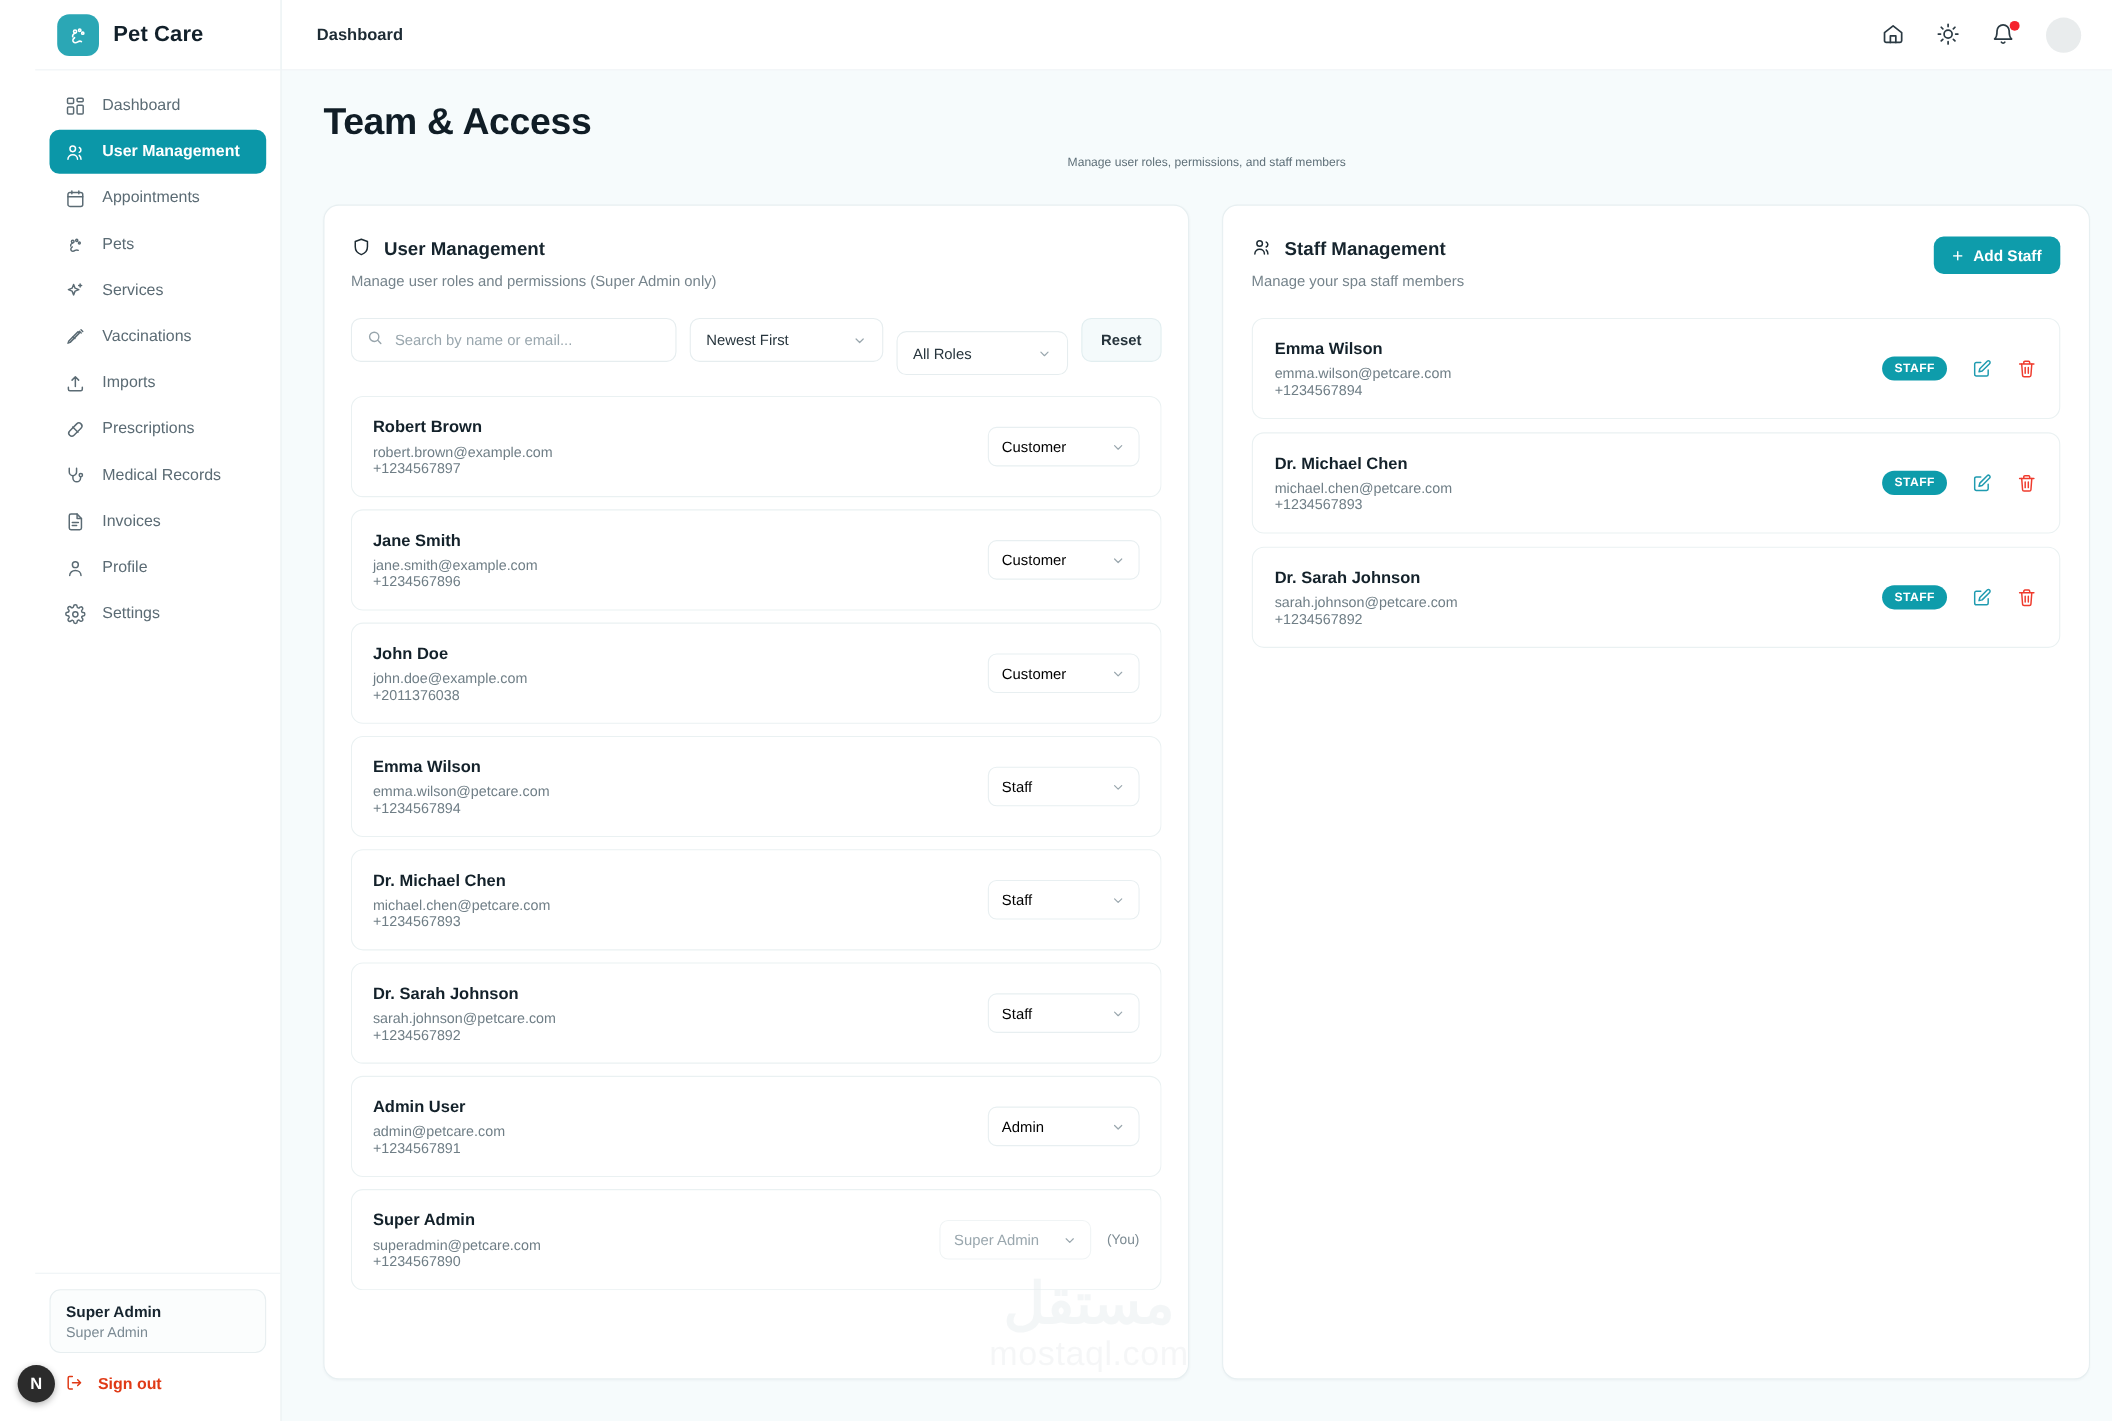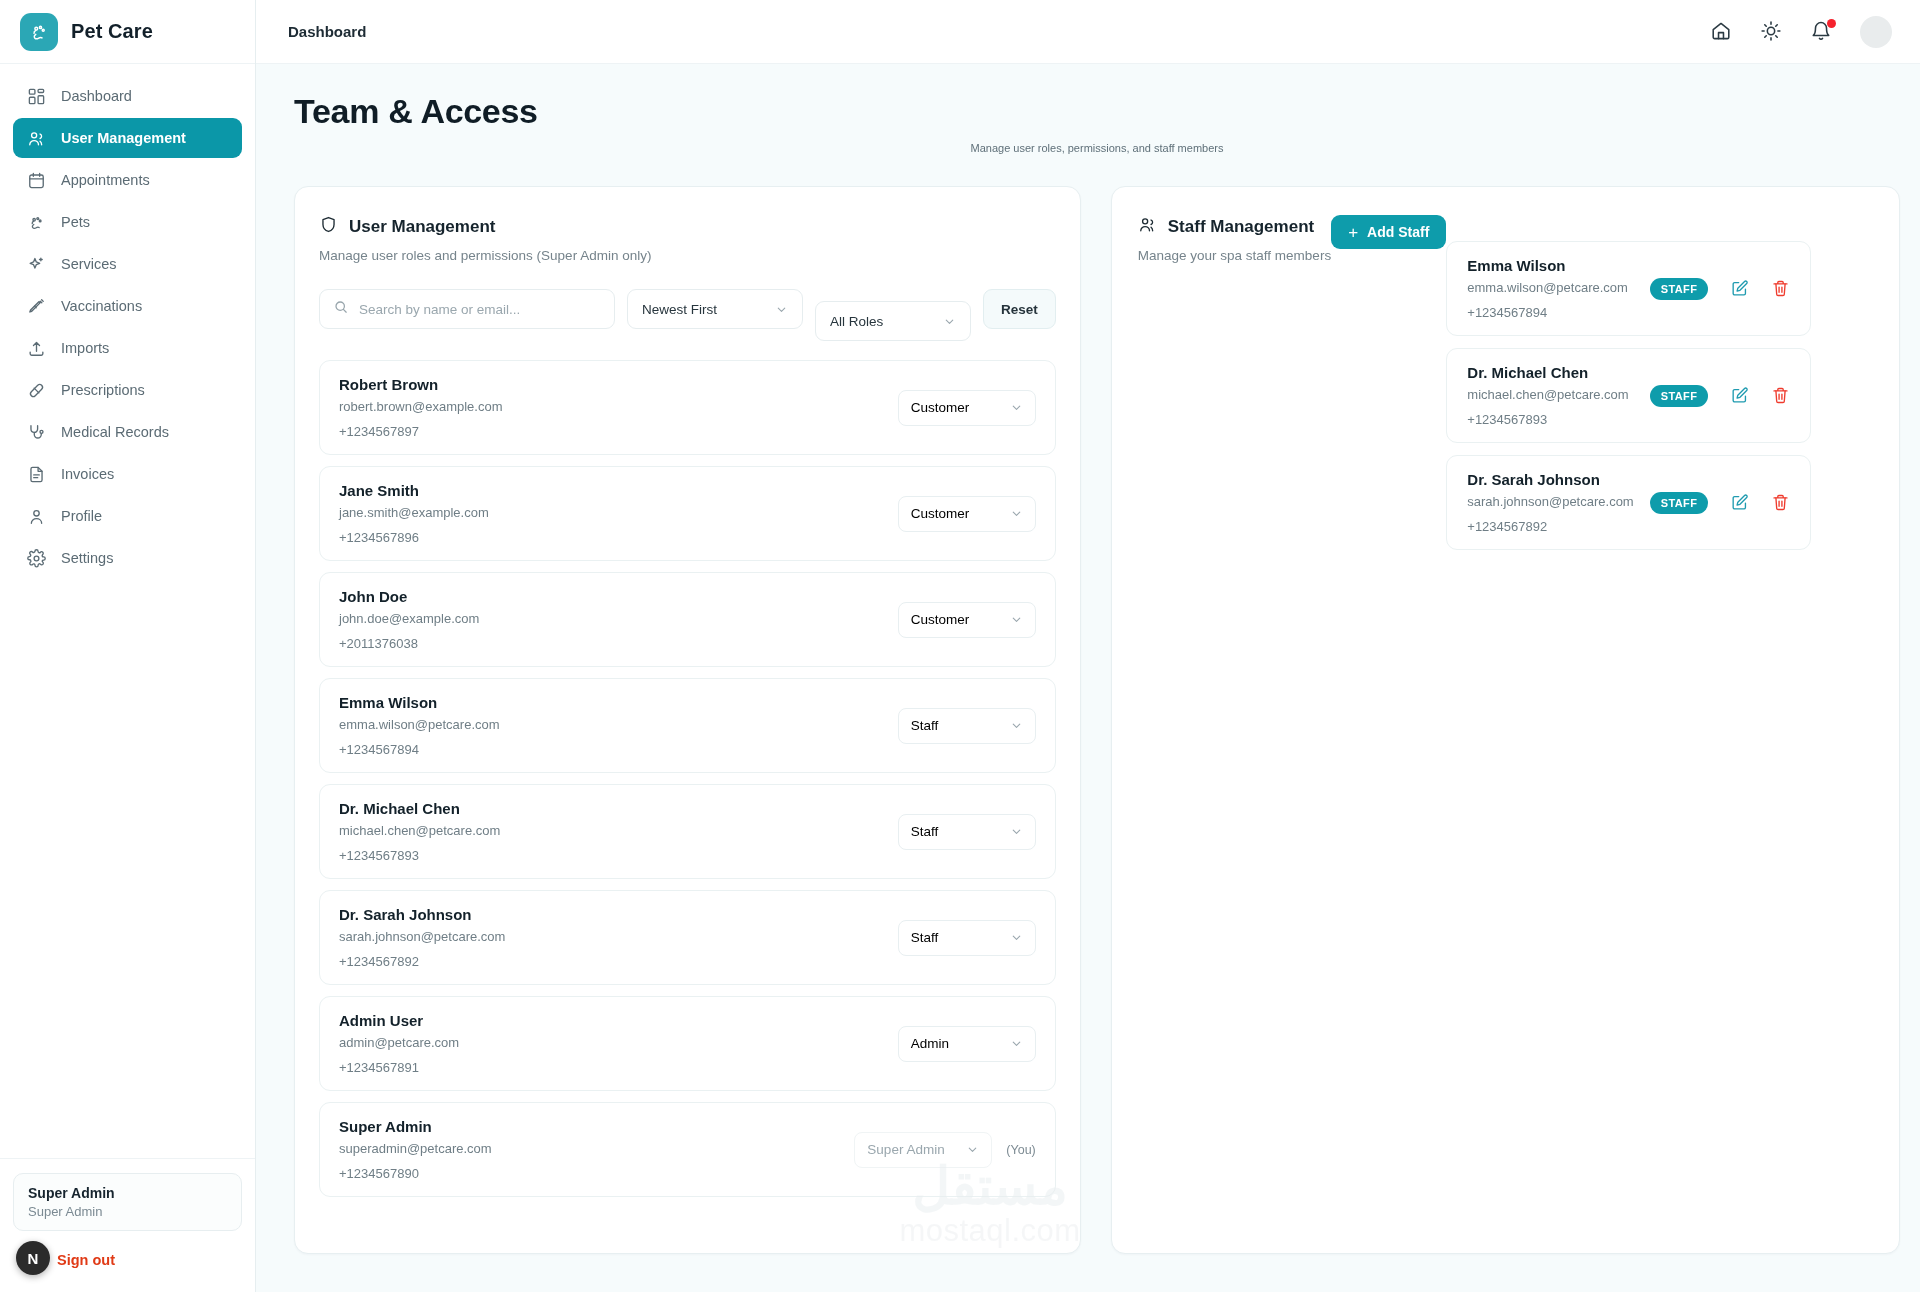--- a/index.html
+++ b/index.html
@@ -9,21 +9,21 @@
     background: #f6fbfc;
     overflow: hidden;
   }
   .app { display: flex; width: 1920px; height: 1292px; position: relative; }
 
   
   .sidebar {
     width: 256px; height: 1292px; background: #ffffff;
     border-right: 1px solid #e6eef0;
     display: flex; flex-direction: column; flex: 0 0 256px;
-    position: relative; z-index: 5;
+    position: relative; z-index: 5; padding-left: 32px;
   }
   .brand {
     height: 64px; display: flex; align-items: center; gap: 13px;
     padding: 0 20px; border-bottom: 1px solid #eef3f5; flex: 0 0 64px;
   }
   .brand-logo {
     width: 38px; height: 38px; border-radius: 11px;
     background: #2ba7b5; display: flex; align-items: center; justify-content: center;
     flex: 0 0 38px;
   }
@@ -71,21 +71,21 @@
   .content { flex: 1 1 auto; padding: 28px 20px 0 38px; overflow: hidden; position: relative; }
   .page-title { font-size: 34px; font-weight: 700; color: #101d26; letter-spacing: -.3px; }
   .page-sub { font-size: 11px; color: #5f7079; margin-top: 11px; text-align: center; }
 
   .panels { display: flex; gap: 30px; margin-top: 32px; height: 1068px; }
   .panel {
     background: #ffffff; border: 1px solid #e7eff1; border-radius: 14px;
     box-shadow: 0 1px 2px rgba(16,40,50,.03);
   }
   .panel-left { flex: 0 0 786px; padding: 28px 24px 0 24px; display: flex; flex-direction: column; }
-  .panel-right { flex: 1 1 auto; padding: 28px 26px 0 26px; display: flex; flex-direction: row; }
+  .panel-right { flex: 1 1 auto; padding: 28px 26px 0 26px; display: flex; flex-direction: column; }
 
   .ph-row { display: flex; align-items: flex-start; justify-content: space-between; }
   .ph-title { display: flex; align-items: center; gap: 11px; font-size: 17px; font-weight: 600; color: #16242d; }
   .ph-title svg { width: 19px; height: 19px; stroke: #1d2b33; fill: none; stroke-width: 1.7; stroke-linecap: round; stroke-linejoin: round; }
   .ph-sub { font-size: 13.5px; color: #76848c; margin-top: 9px; }
 
   .btn-add {
     display: flex; align-items: center; gap: 9px; background: #0e9cab; color: #fff;
     border: none; border-radius: 9px; height: 34px; padding: 0 17px;
     font-size: 14px; font-weight: 700; cursor: pointer; font-family: inherit;
@@ -118,21 +118,21 @@
   }
 
   .user-list { margin-top: 19px; display: flex; flex-direction: column; gap: 11px; overflow: hidden; }
   .user-row {
     border: 1px solid #eaf1f2; border-radius: 11px; background: #fff;
     min-height: 92px; padding: 15px 19px; display: flex; align-items: center;
     justify-content: space-between; gap: 16px;
   }
   .u-name { font-size: 15px; font-weight: 700; color: #13212a; }
   .u-mail { font-size: 13px; color: #6f7e86; margin-top: 6px; }
-  .u-tel { font-size: 13px; color: #6f7e86; margin-top: 10px; }
+  .u-tel { font-size: 13px; color: #6f7e86; margin-top: 0; }
   .role-sel {
     flex: 0 0 138px; height: 36px; border: 1px solid #e8eff1; border-radius: 8px;
     background: #fff; display: flex; align-items: center; justify-content: space-between;
     padding: 0 12px; font-size: 13.5px; color: #000000; cursor: pointer;
   }
   .role-sel.disabled { border-color: #f0f4f5; color: #9aa7ae; cursor: default; }
   .you-tag { font-size: 12.5px; color: #7d8b93; margin-left: 14px; white-space: nowrap; }
   .role-area { display: flex; align-items: center; }
 
   .staff-list { margin-top: 26px; display: flex; flex-direction: column; gap: 12px; }

